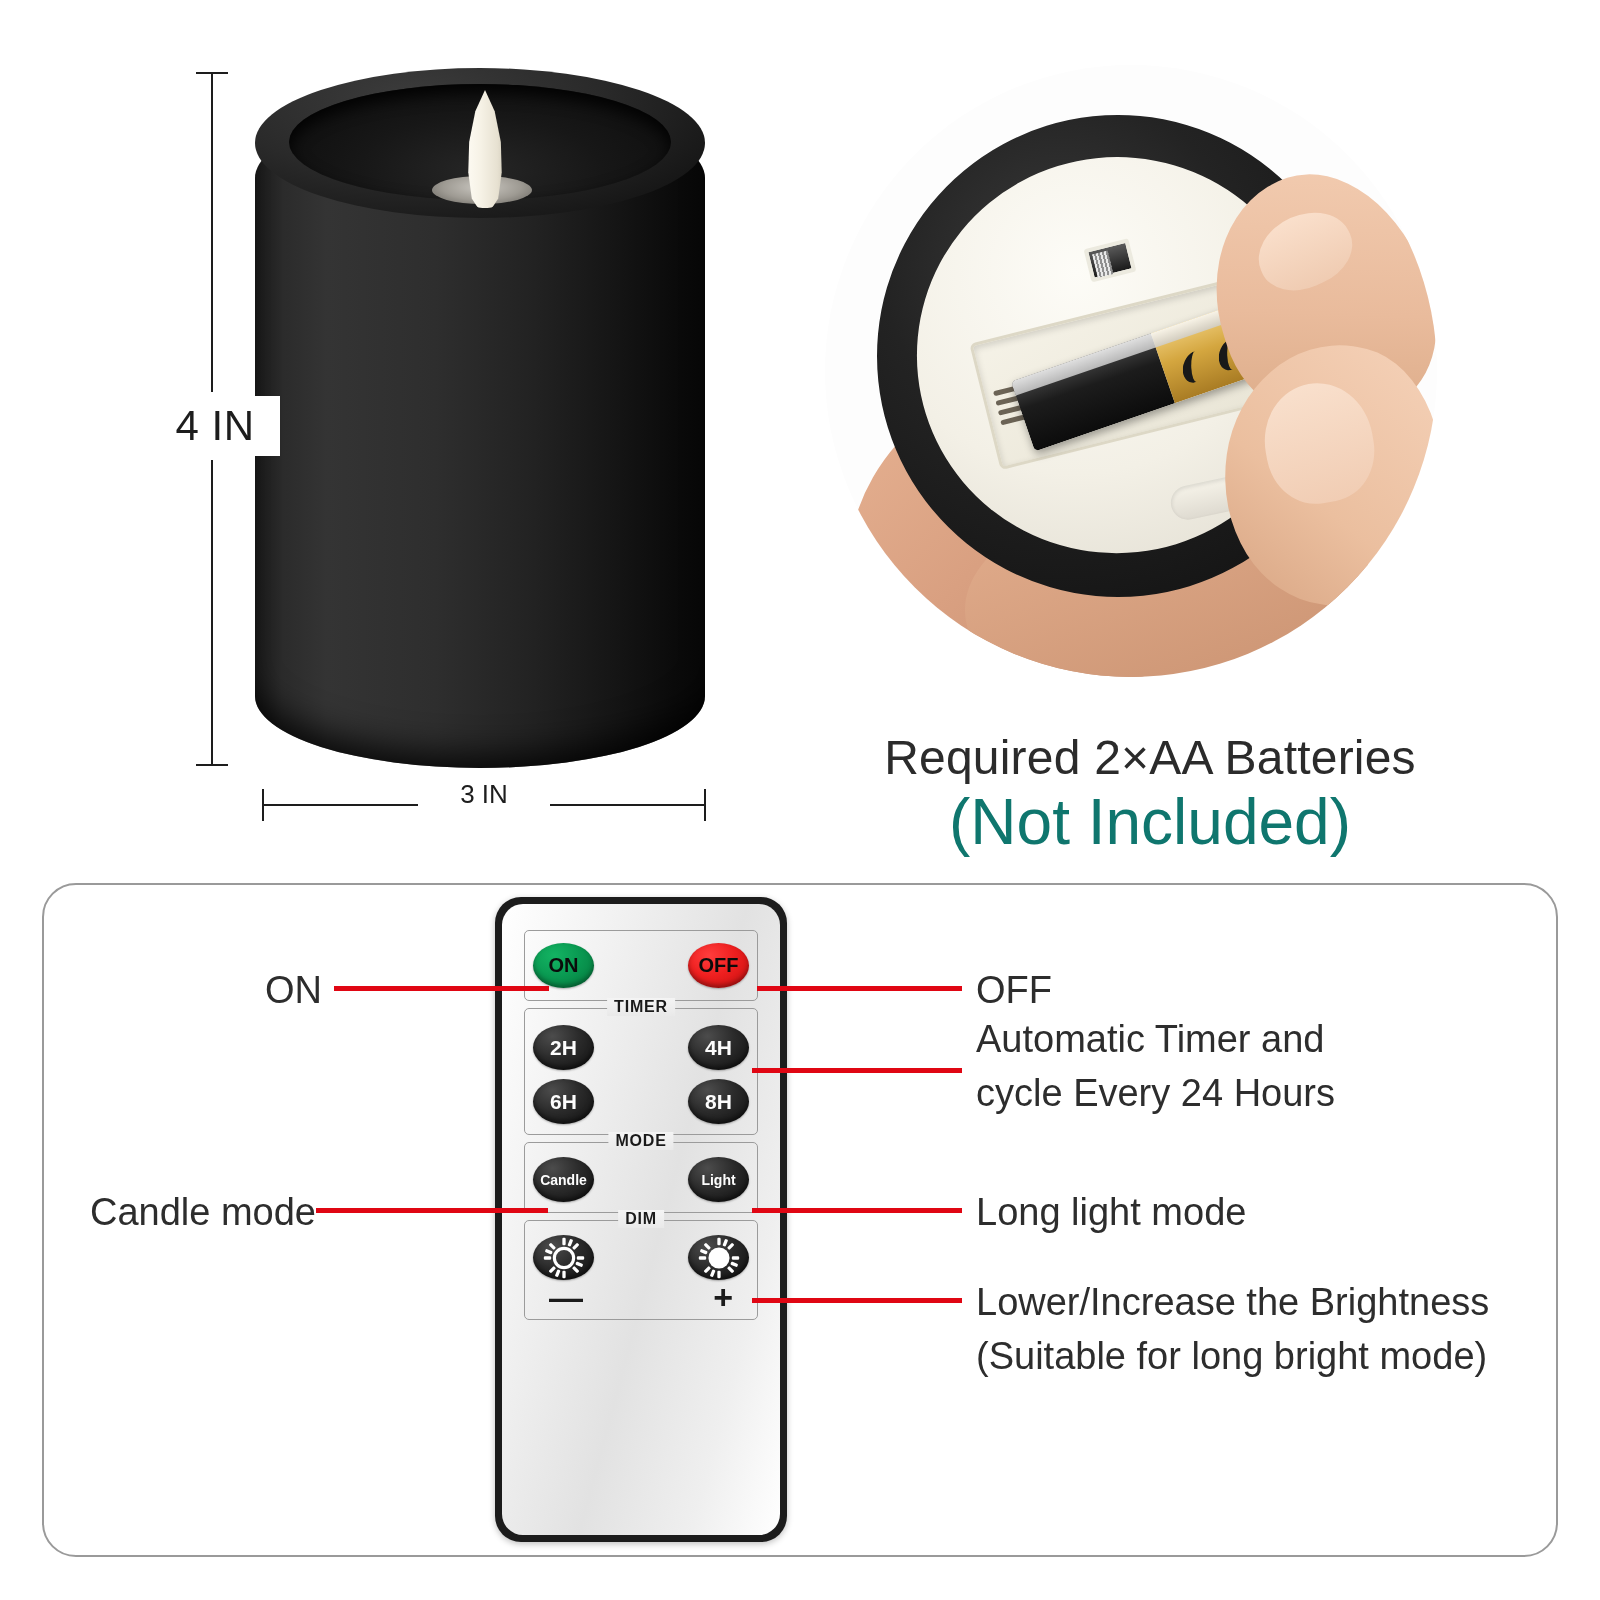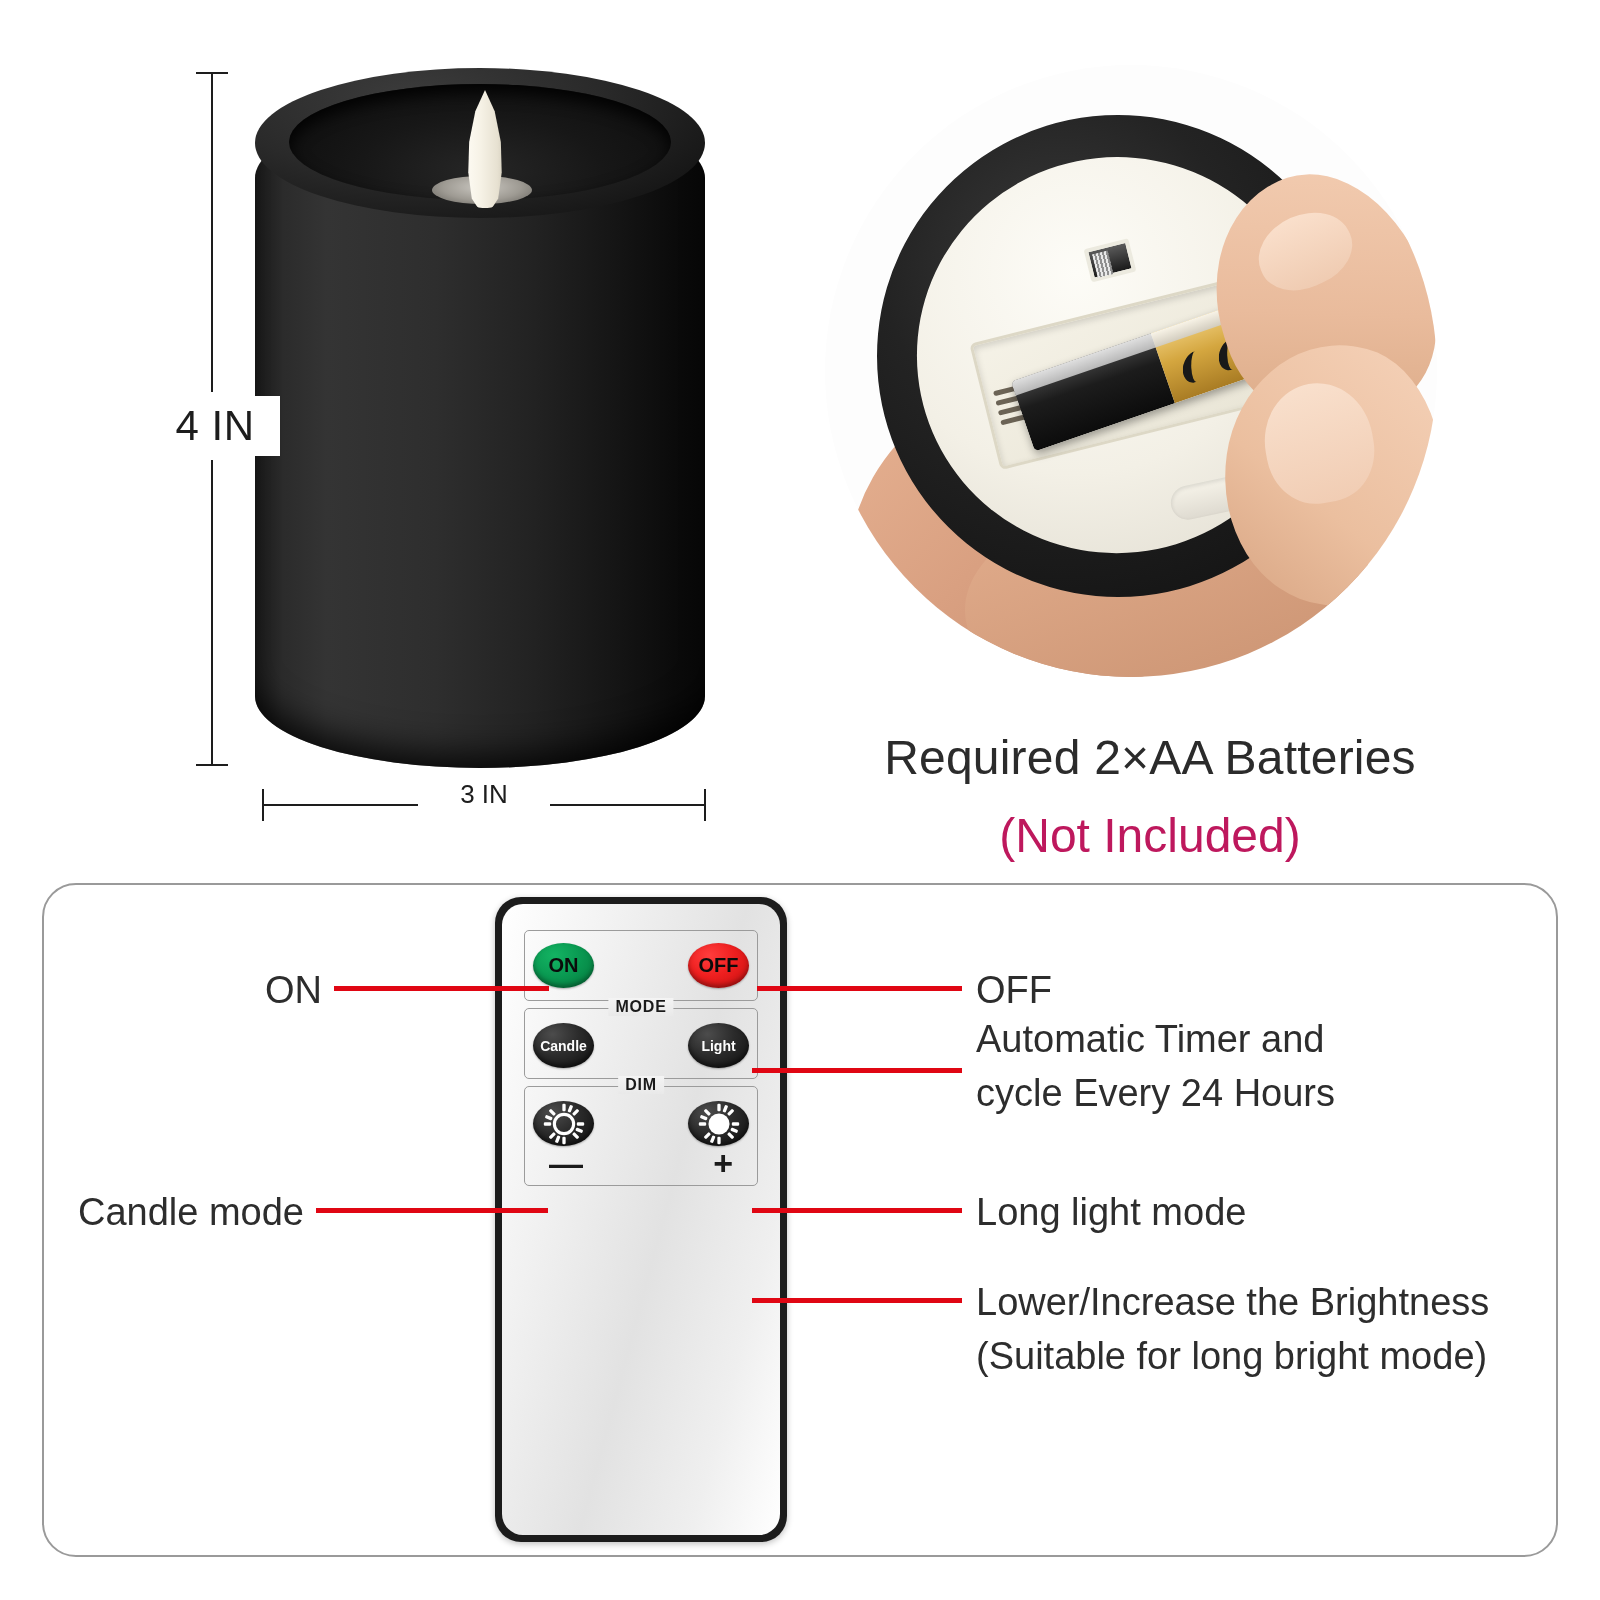--- a/index.html
+++ b/index.html
@@ -224,21 +224,21 @@
     transform: rotate(-6deg);
     box-shadow: inset 0 2px 4px rgba(0,0,0,.12);
   }
 
   
   #battery-caption {
     position: absolute; left: 0; top: 690px; width: 700px;
     text-align: center;
   }
   #batt-cap-line1 { font-size: 48px; color: #2b2b2b; letter-spacing: .2px; white-space: nowrap; }
-  #batt-cap-line2 { font-size: 48px; color: #be185d; margin-top: 23px; white-space: nowrap; }
+  #batt-cap-line2 { font-size: 64px; color: #0f766e; margin-top: 0; white-space: nowrap; }
 
   
   #remote-panel {
     position: absolute; left: 42px; top: 883px;
     width: 1516px; height: 674px;
     border: 2px solid #9a9a9a;
     border-radius: 34px;
     background: #fff;
   }
 
@@ -390,20 +390,28 @@
   <div id="remote-panel">
 
     <div id="remote">
       <div id="remote-face">
 
         <div class="grp" style="padding-top:12px;padding-bottom:12px;">
           <div class="btn btn-on">ON</div>
           <div class="btn btn-off">OFF</div>
         </div>
 
+        <div class="grp" style="padding-top:16px;">
+          <div class="grp-title">TIMER</div>
+          <div class="btn btn-dark">2H</div>
+          <div class="btn btn-dark">4H</div>
+          <div style="width:100%;height:9px"></div>
+          <div class="btn btn-dark">6H</div>
+          <div class="btn btn-dark">8H</div>
+        </div>
 
         <div class="grp" style="padding-top:14px;padding-bottom:10px;">
           <div class="grp-title">MODE</div>
           <div class="btn btn-dark small-label">Candle</div>
           <div class="btn btn-dark small-label">Light</div>
         </div>
 
         <div class="grp" style="padding-top:14px;padding-bottom:8px;">
           <div class="grp-title">DIM</div>
 
@@ -459,21 +467,21 @@
 
     <div class="lead" style="left:290px; top:101px; width:215px;"></div>
     <div class="lead" style="left:272px; top:323px; width:232px;"></div>
 
     <div class="lead" style="left:713px; top:101px; width:205px;"></div>
     <div class="lead" style="left:708px; top:183px; width:210px;"></div>
     <div class="lead" style="left:708px; top:323px; width:210px;"></div>
     <div class="lead" style="left:708px; top:413px; width:210px;"></div>
 
     <div class="label left" style="left:0px;   top:79px;  width:278px;">ON</div>
-    <div class="label left" style="left:0px;   top:301px; width:260px;">Candle mode</div>
+    <div class="label left" style="left:12px;   top:301px; width:260px;">Candle mode</div>
 
     <div class="label right" style="left:932px; top:79px;">
       <span>OFF</span>
     </div>
 
     <div class="label right" style="left:932px; top:128px;">
       <div>Automatic Timer and</div>
       <div>cycle Every 24 Hours</div>
     </div>
 

